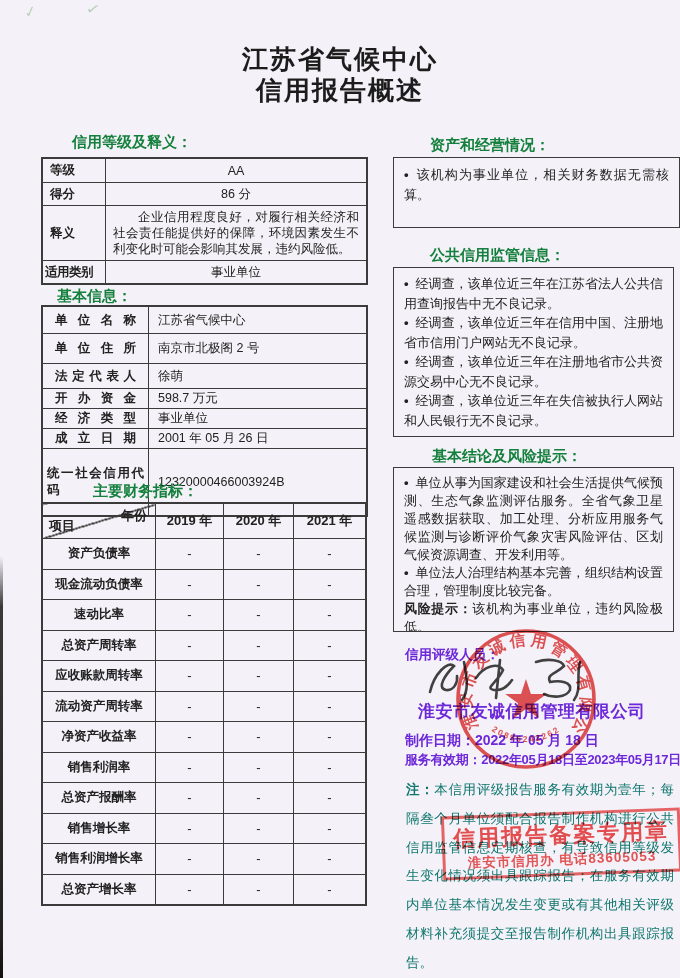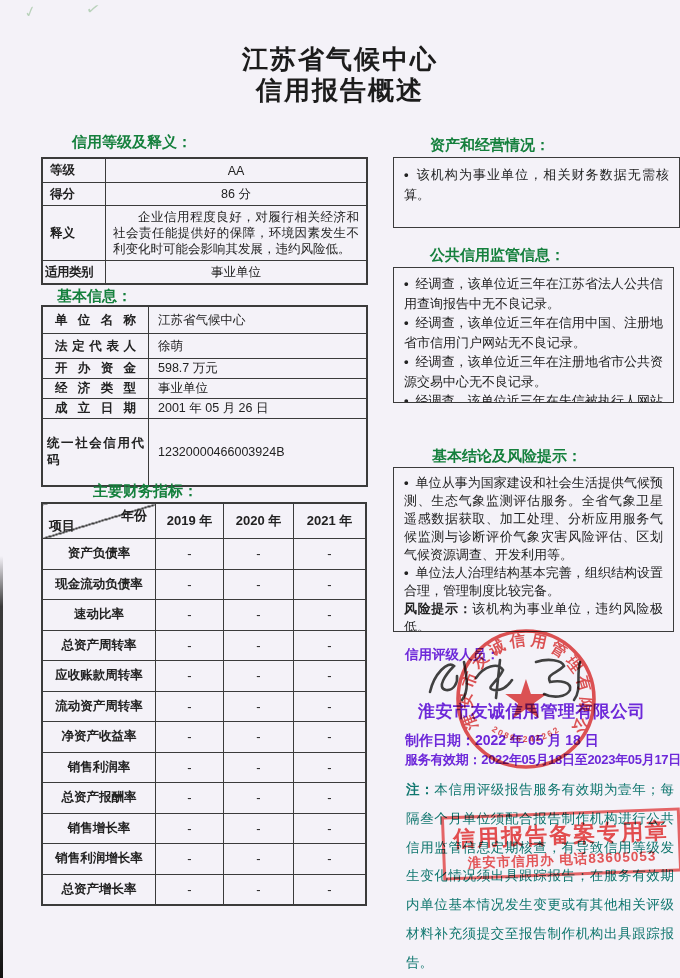--- a/index.html
+++ b/index.html
@@ -113,20 +113,24 @@
 
   <table class="tbl tbl-outer" style="left:42px;top:306px;width:325px;">
     <colgroup>
         <col style="width:106px">
         <col>
       </colgroup>
     <tbody>
         <tr>
       <td class="justlbl" style="height:26px">单位名称</td>
       <td class="leftval">江苏省气候中心</td>
+    </tr>
+    <tr>
+      <td class="justlbl" style="height:29px">单位住所</td>
+      <td class="leftval">南京市北极阁 2 号</td>
     </tr>
     <tr>
       <td class="justlbl" style="height:24px">法定代表人</td>
       <td class="leftval">徐萌</td>
     </tr>
     <tr>
       <td class="justlbl" style="height:19px">开办资金</td>
       <td class="leftval">598.7 万元</td>
     </tr>
     <tr>
@@ -237,21 +241,21 @@
         </tr>
   </tbody>
     </table>
 
   <div class="sec-h" style="left:430px;top:136px;">资产和经营情况：</div>
   <div class="box" style="left:393px;top:157px;width:287px;height:71px;">
     <p class="blt"><span class="dot">•</span><span>该机构为事业单位，相关财务数据无需核算。</span></p>
   </div>
 
   <div class="sec-h" style="left:430px;top:246px;">公共信用监管信息：</div>
-  <div class="box" style="left:393px;top:267px;width:281px;height:136px;padding-top:6px;">
+  <div class="box" style="left:393px;top:267px;width:281px;height:170px;padding-top:6px;">
     <p class="blt"><span class="dot">•</span><span>经调查，该单位近三年在江苏省法人公共信用查询报告中无不良记录。</span></p>
     <p class="blt"><span class="dot">•</span><span>经调查，该单位近三年在信用中国、注册地省市信用门户网站无不良记录。</span></p>
     <p class="blt"><span class="dot">•</span><span>经调查，该单位近三年在注册地省市公共资源交易中心无不良记录。</span></p>
     <p class="blt"><span class="dot">•</span><span>经调查，该单位近三年在失信被执行人网站和人民银行无不良记录。</span></p>
   </div>
 
   <div class="sec-h" style="left:432px;top:447px;">基本结论及风险提示：</div>
   <div class="box box-tight" style="left:393px;top:467px;width:281px;height:165px;padding-top:6px;">
     <p class="blt"><span class="dot">•</span><span>单位从事为国家建设和社会生活提供气候预测、生态气象监测评估服务。全省气象卫星遥感数据获取、加工处理、分析应用服务气候监测与诊断评价气象灾害风险评估、区划气候资源调查、开发利用等。</span></p>
     <p class="blt"><span class="dot">•</span><span>单位法人治理结构基本完善，组织结构设置合理，管理制度比较完备。</span></p>

